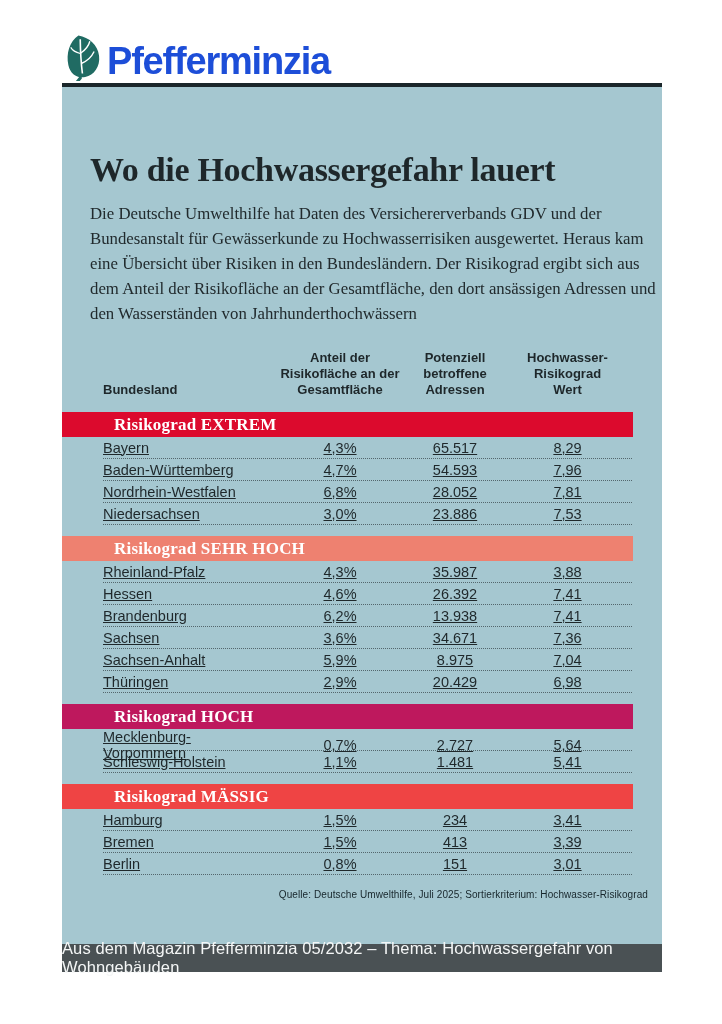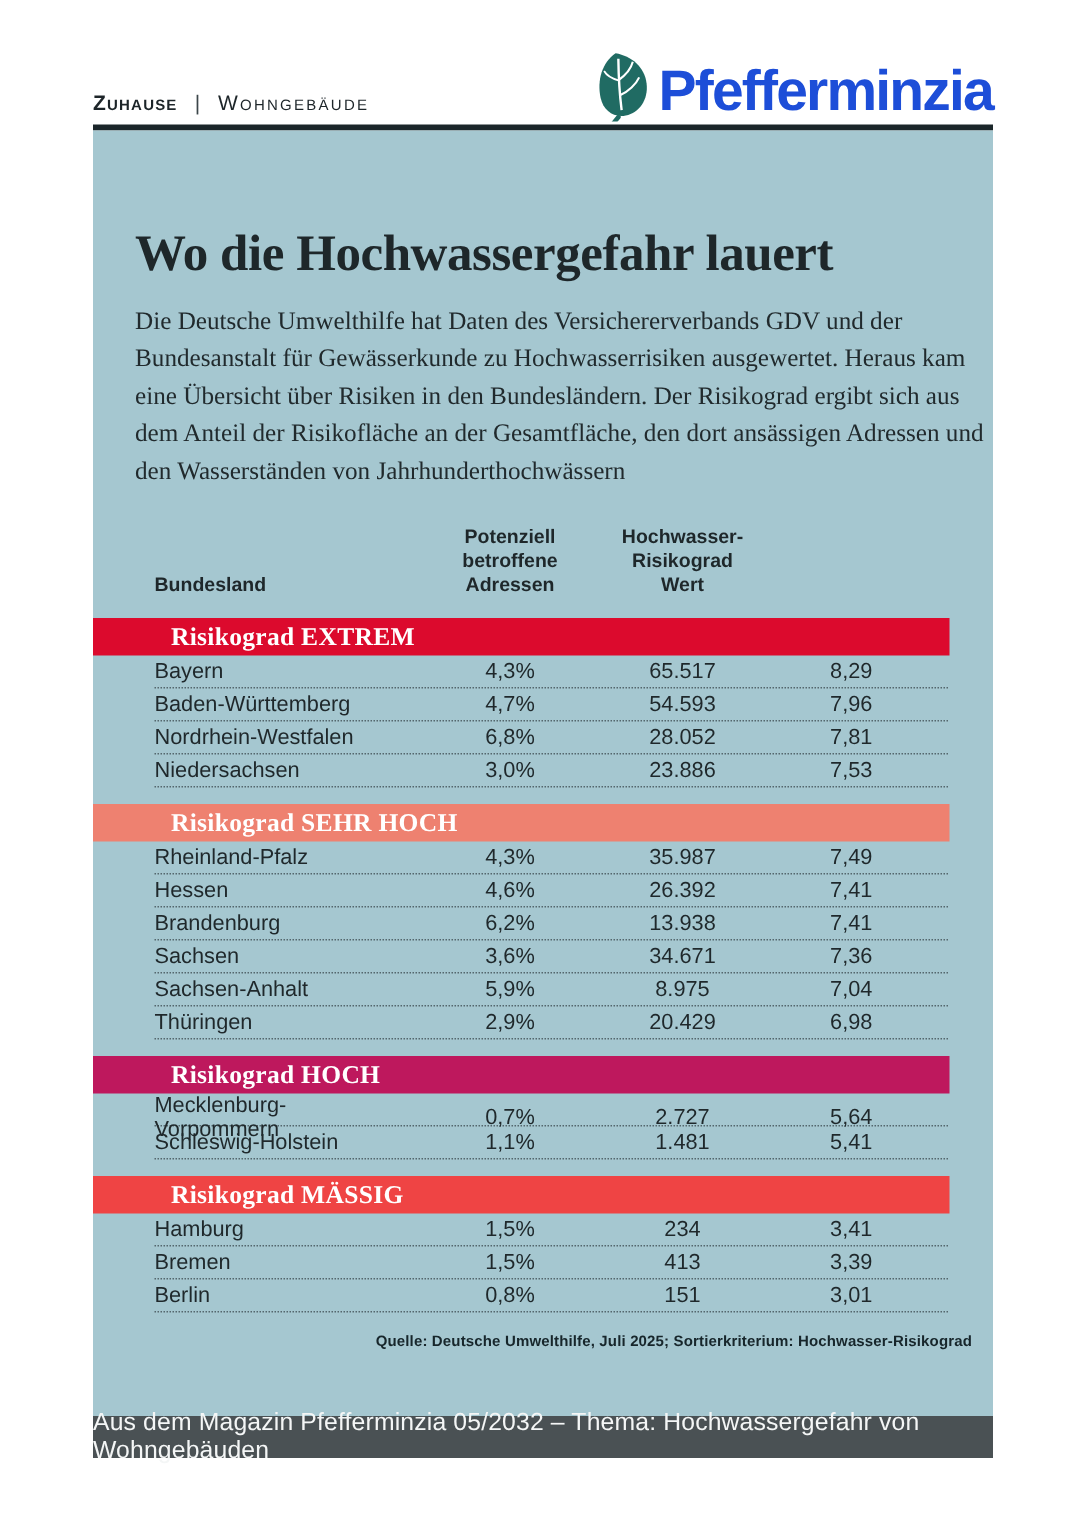--- a/index.html
+++ b/index.html
@@ -63,46 +63,41 @@
     display:flex; align-items:center; padding-left:52px;
     font-family:"Liberation Serif", serif;
     font-size:17px; font-weight:bold; color:#ffffff; letter-spacing:0.2px;
   }
   .rows { margin-left:41px; width:529px; }
   .trow {
     height:22px;
     display:grid; grid-template-columns:170px 134px 96px 129px;
     align-items:center;
     border-bottom:1px dotted #54676d;
-    font-size:14.5px; color:#1f282b;
+    font-size:14.5px; color:#1f282b;text-decoration:underline;
   }
   .trow .c { text-align:center; }
   .trow .c.first { text-align:left; }
   .source {
     margin:14px 14px 0 0; text-align:right;
-    font-size:10px; font-weight:bold; color:#17262b; letter-spacing:0.1px;
+    font-size:10px; font-weight:normal; color:#17262b; letter-spacing:0.1px;
   }
   
   .footerbar {
     margin-left:62px; width:600px; height:28px;
     background:#4a5154; display:flex; align-items:center; justify-content:center;
   }
   .footerbar span { font-size:16.5px; color:#f4f6f6; letter-spacing:0.1px; }
 </style>
 </head>
 <body>
 
 <div class="page">
 
   <div class="masthead">
-    <div class="kicker">
-      <span class="k-main">Zuhause</span>
-      <span class="k-sep">|</span>
-      <span class="k-sub">Wohngebäude</span>
-    </div>
     <div class="logo">
       <svg width="42" height="48" viewBox="0 0 42 48">
         <g transform="rotate(-12 21 24)">
           <path d="M21 2 C31 6 38 15 37 26 C36 37 28 44 19 44 C11 44 5 38 5 29 C5 17 11 6 21 2 Z" fill="#206b63"></path>
           <path d="M14 44 L9 48" stroke="#206b63" stroke-width="3" stroke-linecap="round" fill="none"></path>
           <path d="M22 6 C20 16 18 28 17 40" stroke="#ffffff" stroke-width="1.6" fill="none"></path>
           <path d="M19 20 C24 18 29 14 31 10" stroke="#ffffff" stroke-width="1.4" fill="none"></path>
           <path d="M18 30 C24 29 30 25 33 21" stroke="#ffffff" stroke-width="1.4" fill="none"></path>
           <path d="M19 20 C15 18 12 15 11 12" stroke="#ffffff" stroke-width="1.2" fill="none"></path>
         </g>
@@ -111,20 +106,23 @@
     </div>
   </div>
   <div class="rule"></div>
 
   <div class="panel">
     <h1 class="headline">Wo die Hochwassergefahr lauert</h1>
     <p class="intro">Die Deutsche Umwelthilfe hat Daten des Versichererverbands GDV und der Bundesanstalt für Gewässerkunde zu Hochwasserrisiken ausgewertet. Heraus kam eine Übersicht über Risiken in den Bundesländern. Der Risikograd ergibt sich aus dem Anteil der Risikofläche an der Gesamtfläche, den dort ansässigen Adressen und den Wasserständen von Jahrhunderthochwässern</p>
 
     <div class="thead">
       <div class="th first">Bundesland</div>
+      <div class="th">Anteil der
+Risikofläche an der
+Gesamtfläche</div>
       <div class="th">Potenziell
 betroffene
 Adressen</div>
       <div class="th">Hochwasser-
 Risikograd
 Wert</div>
     </div>
 
     <div>
   <div class="section">
@@ -164,21 +162,21 @@
 
   <div class="section">
     <div class="band" style="background: rgb(238, 129, 112);">
       <span>Risikograd SEHR HOCH</span>
     </div>
     <div class="rows">
   <div class="trow">
     <div class="c first">Rheinland-Pfalz</div>
     <div class="c">4,3%</div>
     <div class="c">35.987</div>
-    <div class="c">7,49</div>
+    <div class="c">3,88</div>
   </div>
 
   <div class="trow">
     <div class="c first">Hessen</div>
     <div class="c">4,6%</div>
     <div class="c">26.392</div>
     <div class="c">7,41</div>
   </div>
 
   <div class="trow">

